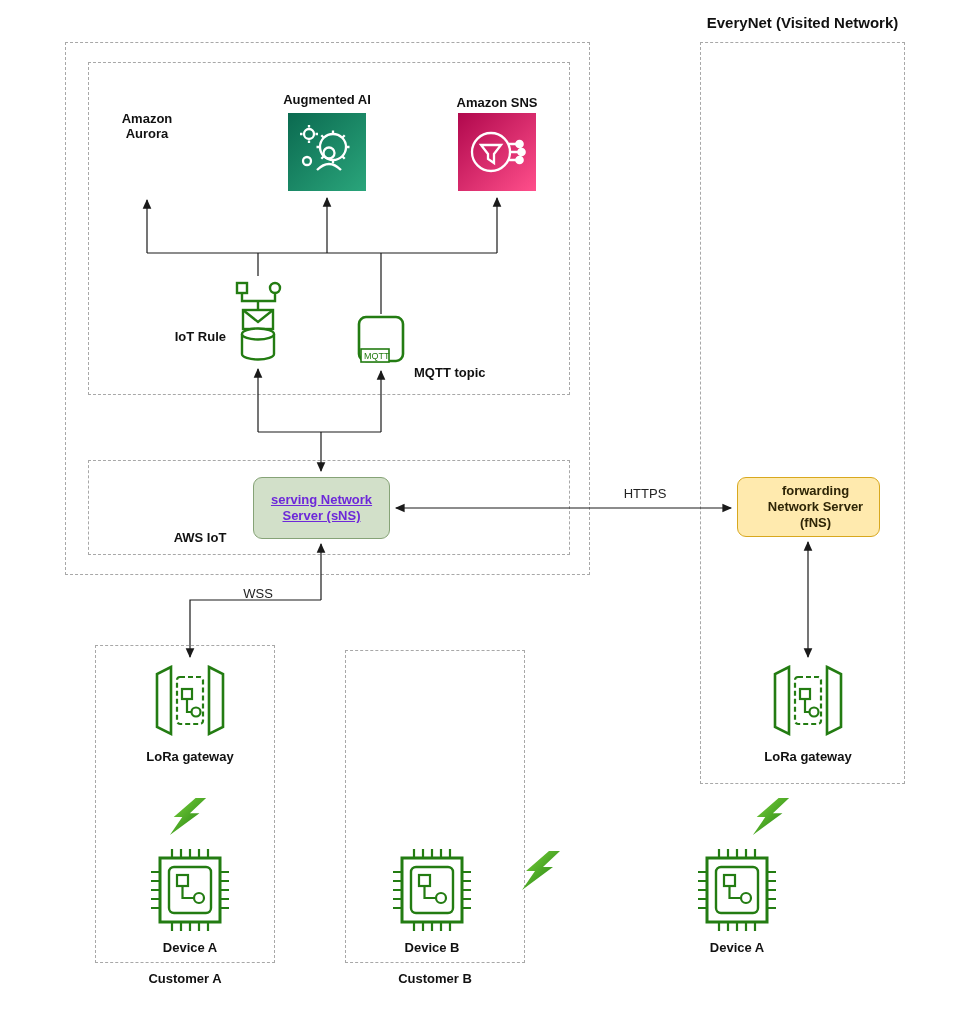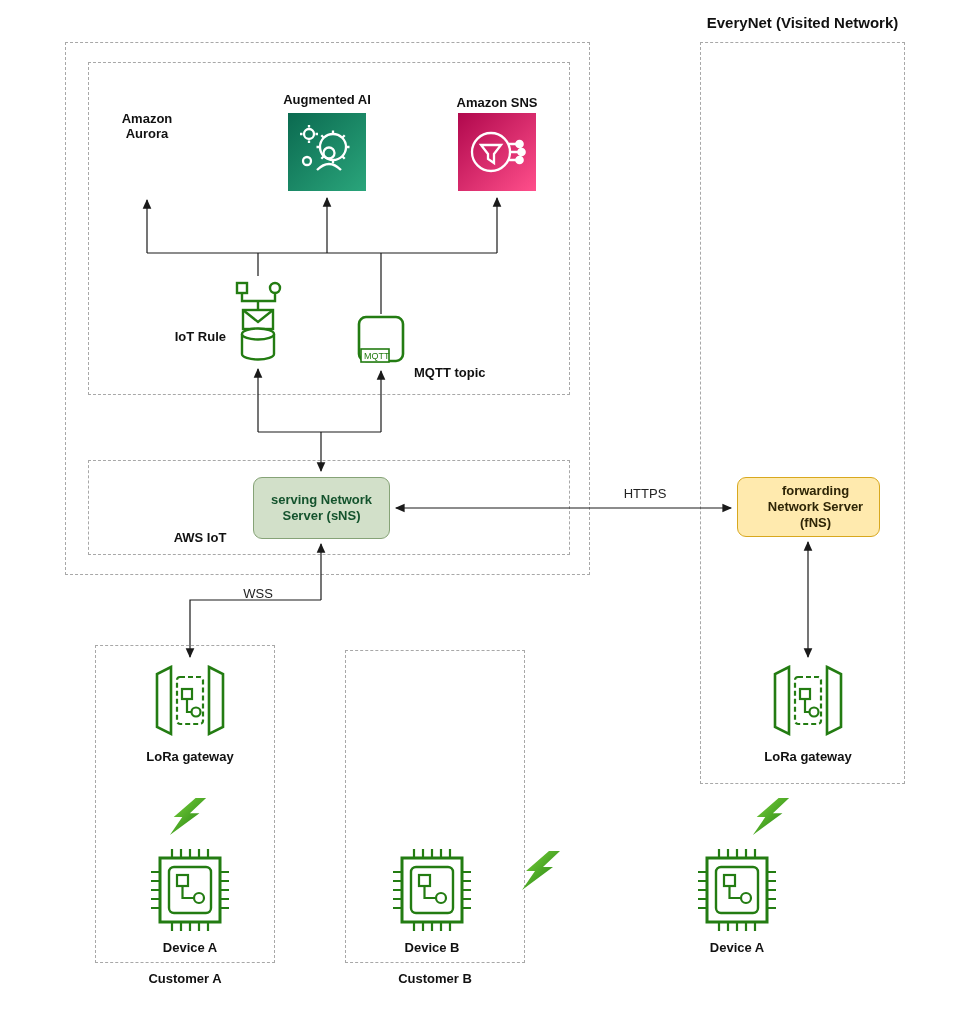--- a/index.html
+++ b/index.html
@@ -8,21 +8,21 @@
   .lbl { position:absolute; font-size:13px; font-weight:bold; color:#111; text-align:center; z-index:3; line-height:1.15; }
   .lbl.plain { font-weight:normal; color:#222; }
   .lbl.left { text-align:left; }
   .lbl.right { text-align:right; }
   .title { position:absolute; font-size:15px; font-weight:bold; color:#111; text-align:center; z-index:3; }
   .red { color:#e60000; }
   .icon { position:absolute; z-index:2; }
   .server-box { position:absolute; border-radius:9px; display:flex; align-items:center; justify-content:center;
                 text-align:center; font-weight:bold; font-size:13px; line-height:1.25; padding:4px 8px;
                 box-sizing:border-box; z-index:2; }
-  .sns-server { background:#d2e0c9; border:1px solid #86a377; color:#14532d; }
+  .sns-server { background:#d2e0c9; border:1px solid #86a377; color:#6d28d9;text-decoration:underline; }
   .fns-server { background:#ffeaae; border:1px solid #d8a81f; color:#2e2506;padding-left:22px; }
   svg.overlay { position:absolute; left:0; top:0; z-index:1; pointer-events:none; }
 </style>
 </head>
 <body>
 
 <div class="canvas">
 
   <div class="title" style="left:680px; top:14px; width:245px;">EveryNet (Visited Network)</div>
 

